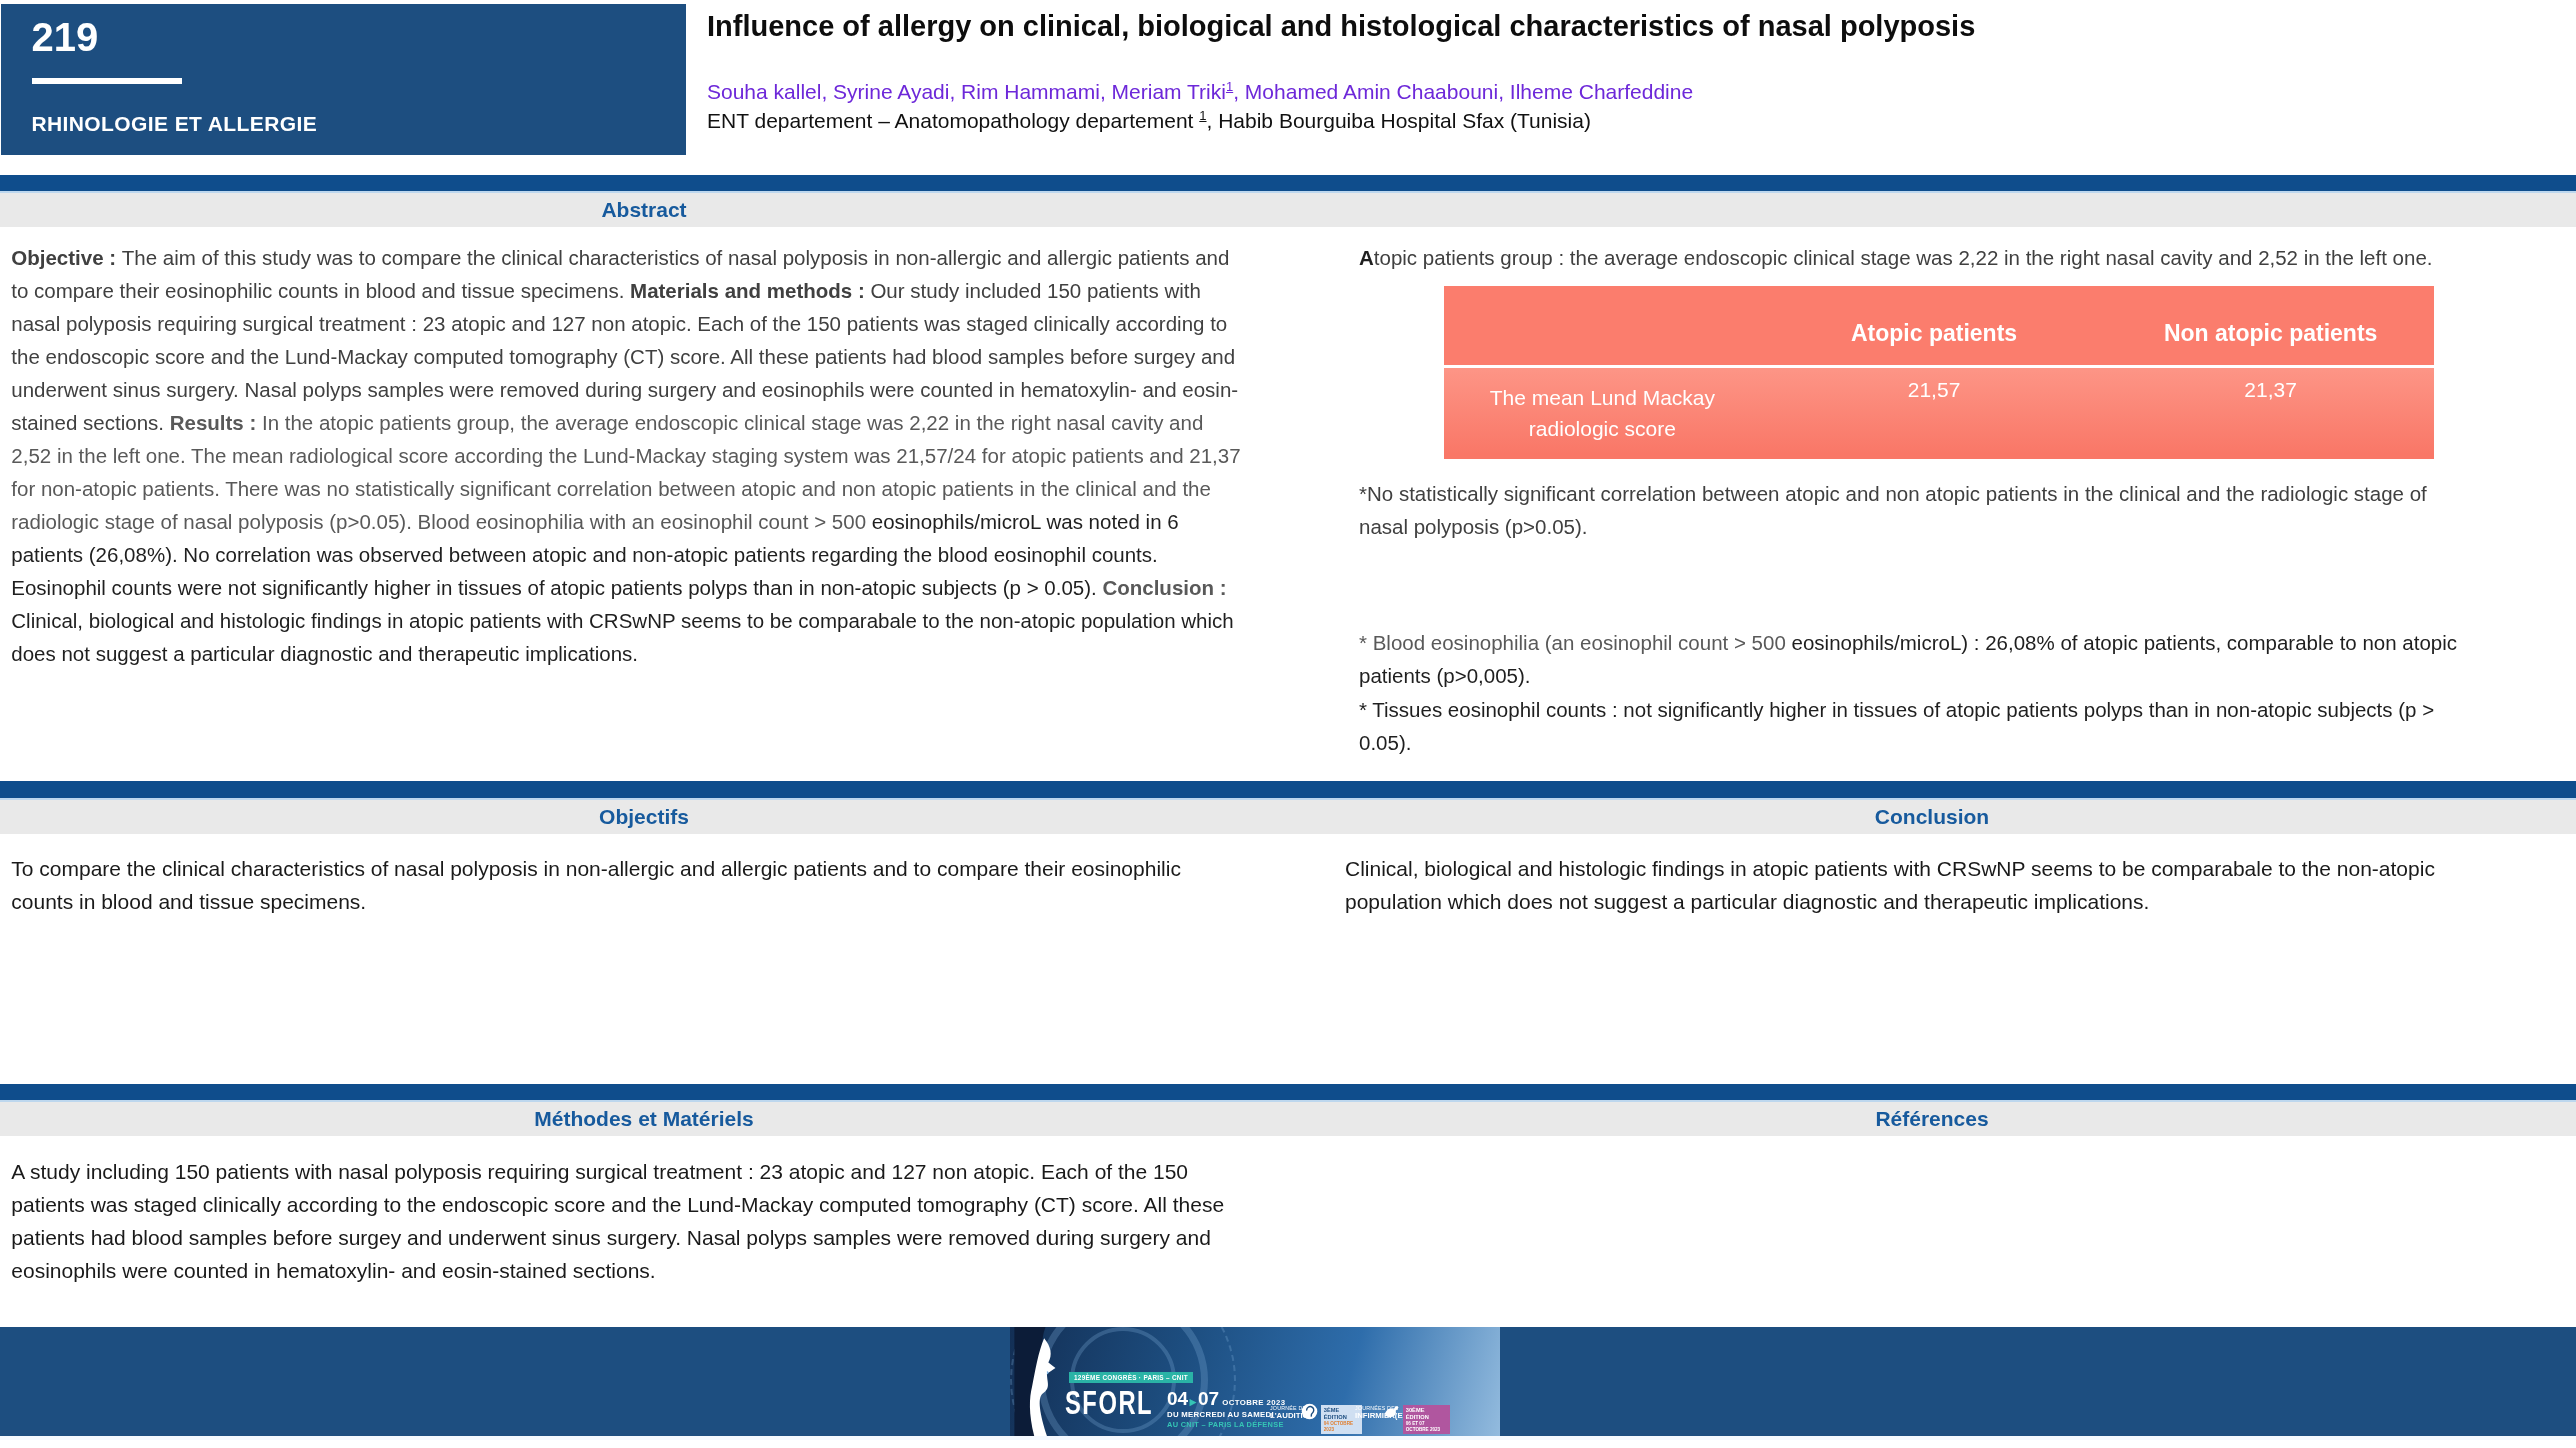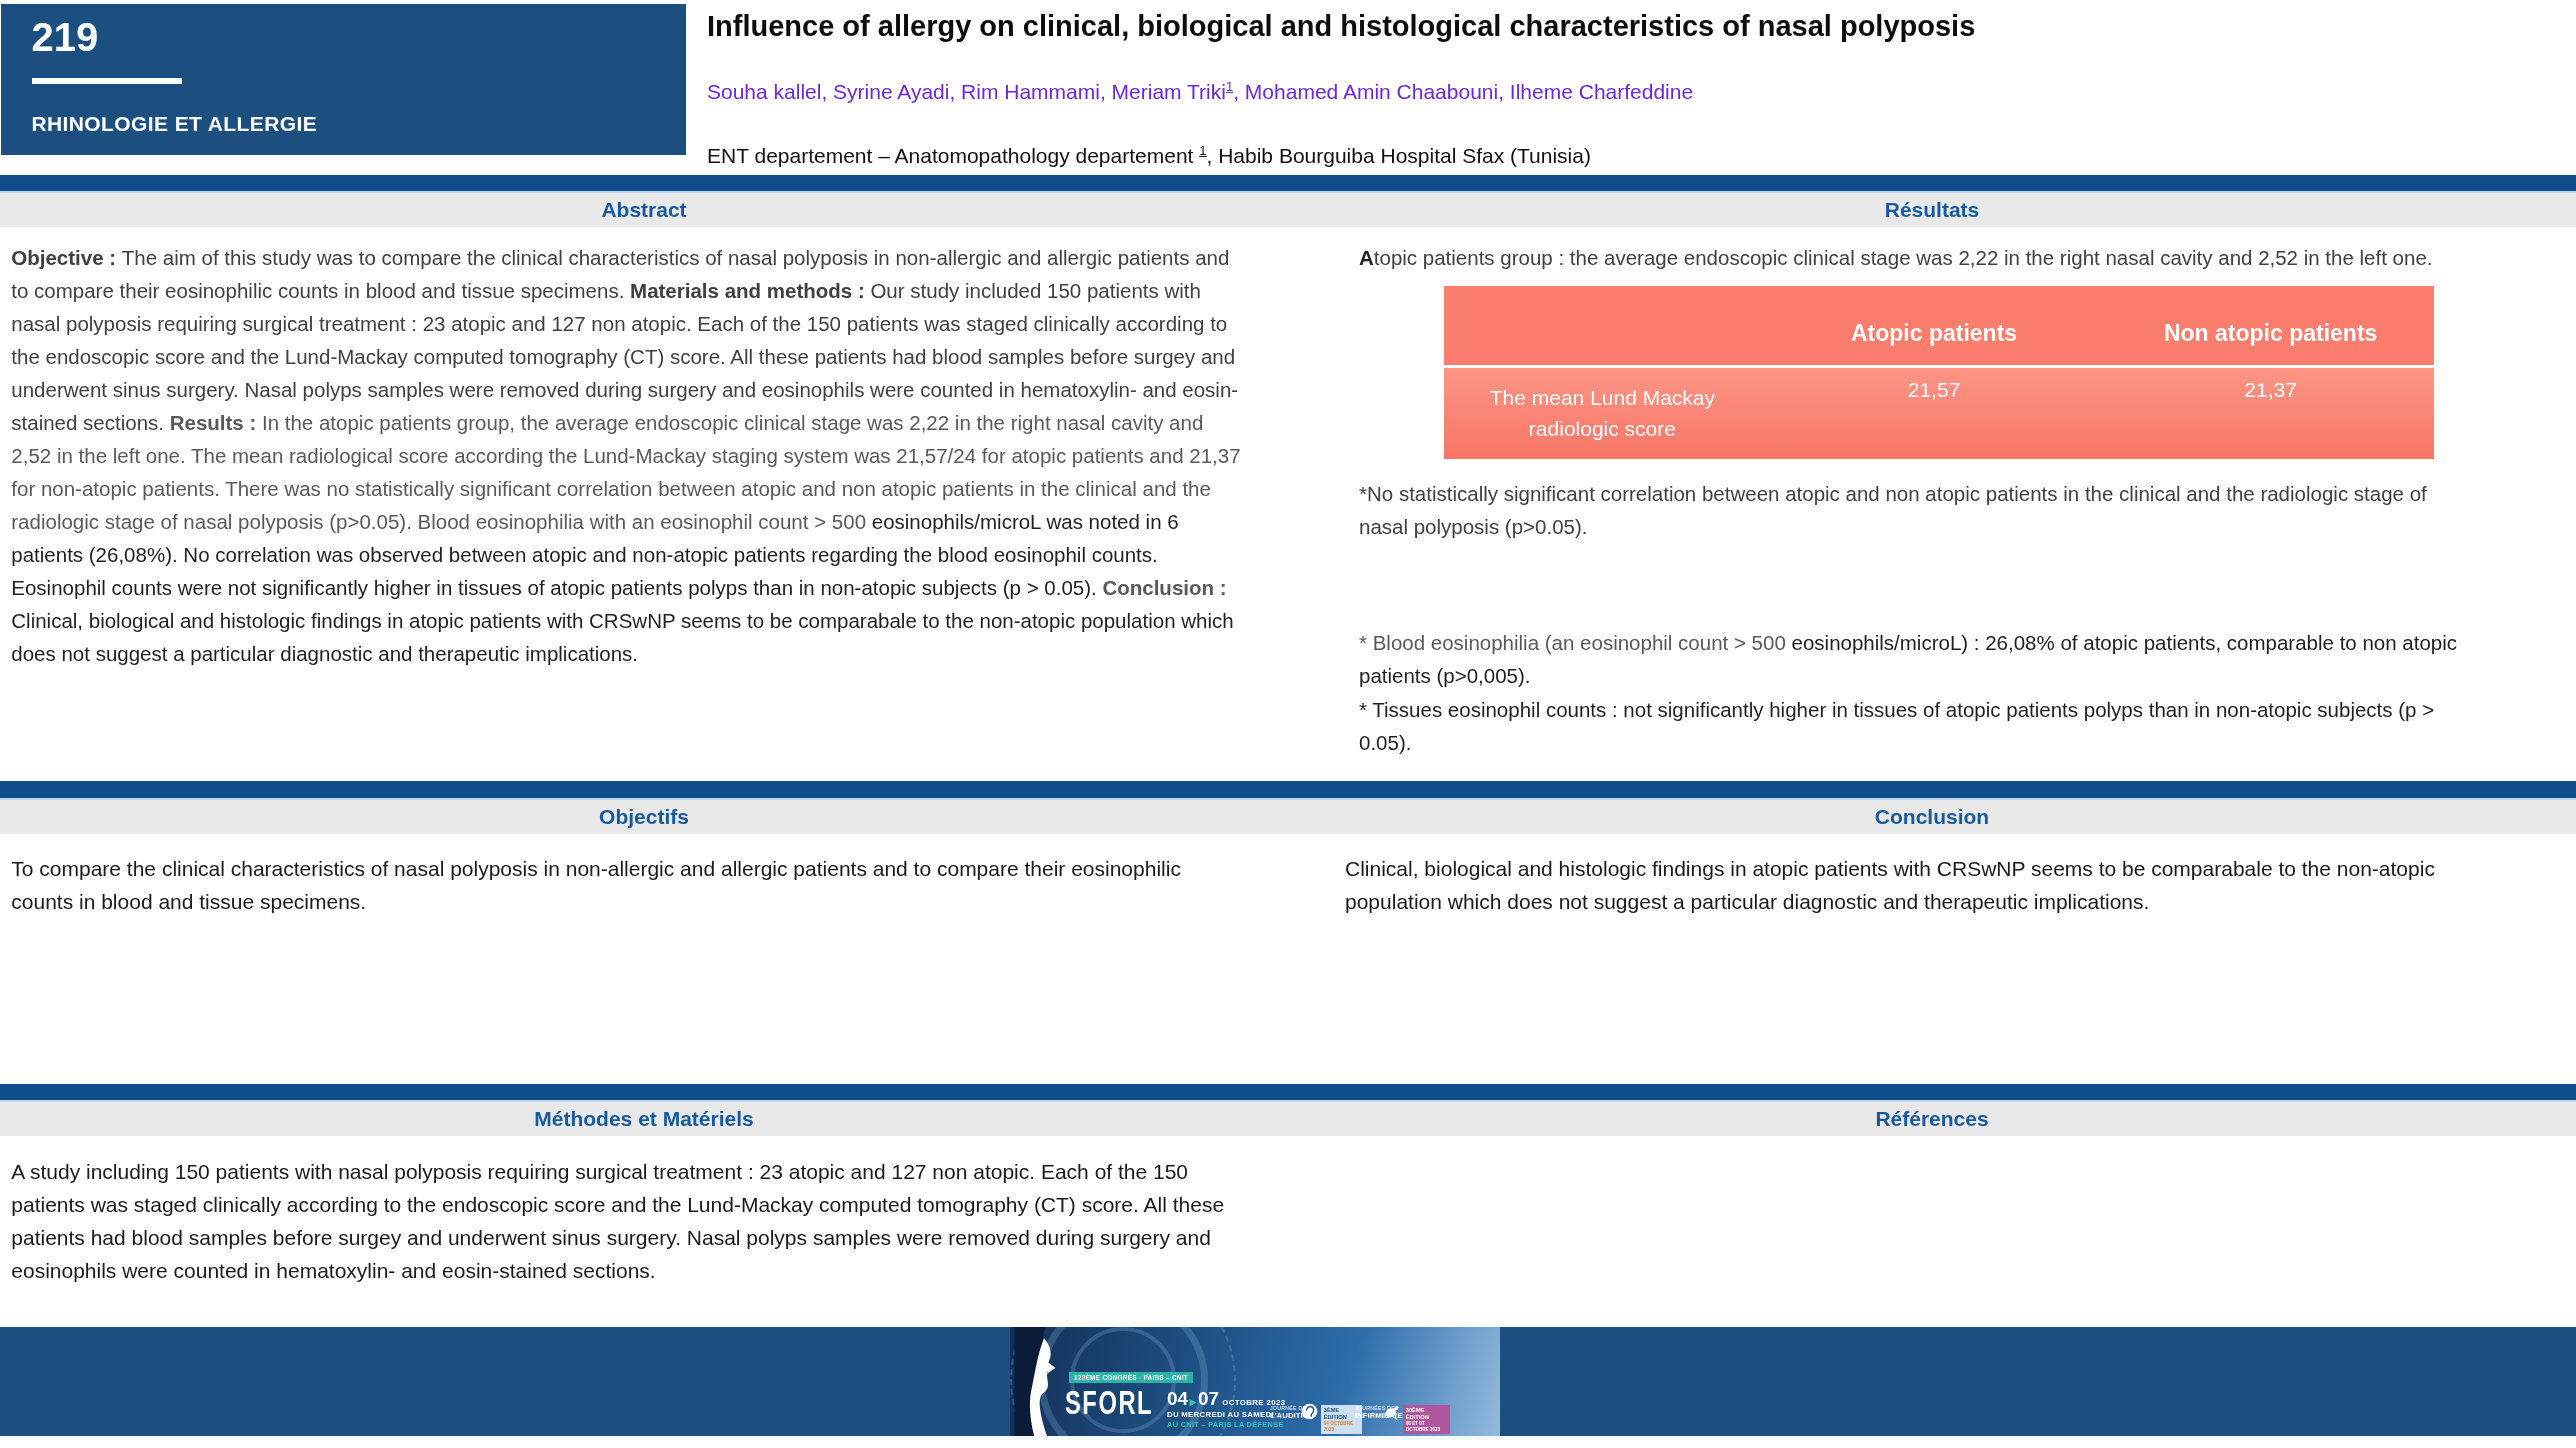--- a/index.html
+++ b/index.html
@@ -9,21 +9,21 @@
 
   
   .header { position:relative; height:175px; background:#ffffff; }
   .id-box { position:absolute; left:1.4px; top:3.5px; width:685px; height:151px; background:#1d4e80; }
   .id-num { position:absolute; left:30px; top:11.3px; font-size:40px; font-weight:700; color:#ffffff; }
   .id-rule { position:absolute; left:31px; top:74px; width:150px; height:6.4px; background:#ffffff; }
   .id-track { position:absolute; left:30px; top:108px; font-size:21px; font-weight:700; color:#ffffff; letter-spacing:0.4px; }
   .title-block { position:absolute; left:707px; top:8.5px; right:21px; }
   .main-title { font-size:29px; font-weight:700; color:#0d0d0d; line-height:35px; }
   .authors { position:absolute; left:707px; top:79px; font-size:21px; color:#6d28d9; }
-  .affil { position:absolute; left:707px; top:108px; font-size:21px; color:#111111;margin-top:35px; }
+  .affil { position:absolute; left:707px; top:108px; font-size:21px; color:#111111; }
   sup { font-size:0.62em; }
 
   
   .divider { width:100%; }
   .bar { height:18.4px; background:#0f4d8c; border-bottom:2.8px solid #bdd7ee; }
   .heads { display:flex; height:34px; background:#e9e9e9; }
   .head-cell { width:50%; display:flex; align-items:center; justify-content:center;
                font-size:21px; font-weight:700; color:#175a9d; }
 
   
@@ -98,21 +98,20 @@
       <div class="main-title">Influence of allergy on clinical, biological and histological characteristics of nasal polyposis</div>
     </div>
     <div class="authors"><span>Souha kallel, Syrine Ayadi, Rim Hammami, Meriam Triki</span><sup style="text-decoration: underline;">1</sup><span>, Mohamed Amin Chaabouni, Ilheme Charfeddine</span></div>
     <div class="affil"><span>ENT departement – Anatomopathology departement </span><sup style="text-decoration: underline;">1</sup><span>, Habib Bourguiba Hospital Sfax (Tunisia)</span></div>
   </div>
 
   <div class="divider">
     <div class="bar"></div>
     <div class="heads">
       <div class="head-cell">Abstract</div>
-      <div class="head-cell">Résultats</div>
     </div>
   </div>
 
   <div class="content-row row-1">
     <div class="col">
       <div class="abstract-body"><span style="font-weight: 700; color: rgb(64, 64, 64);">Objective : </span><span style="color: rgb(64, 64, 64);">The aim of this study was to compare the clinical characteristics of nasal polyposis in non-allergic and allergic patients and to compare their eosinophilic counts in blood and tissue specimens. </span><span style="font-weight: 700; color: rgb(64, 64, 64);">Materials and methods :  </span><span style="color: rgb(64, 64, 64);">Our study included 150 patients with nasal polyposis requiring surgical treatment : 23 atopic and 127 non atopic. Each of the 150 patients was staged clinically according to the endoscopic score and the Lund-Mackay computed tomography (CT) score. All these patients had blood samples before surgey and underwent sinus surgery. Nasal polyps samples were removed during surgery and eosinophils were counted in hematoxylin- and eosin-stained sections. </span><span style="font-weight: 700; color: rgb(89, 89, 89);">Results : </span><span style="color: rgb(89, 89, 89);">In the atopic patients group, the average endoscopic clinical stage was 2,22 in the right nasal cavity and 2,52 in the left one. The mean radiological score according the Lund-Mackay staging system was 21,57/24 for atopic patients and 21,37 for non-atopic patients. There was no statistically significant correlation between atopic and non atopic patients in the clinical and the radiologic stage of nasal polyposis (p&gt;0.05). Blood eosinophilia with an eosinophil count &gt; 500 </span><span style="color: rgb(31, 31, 31);">eosinophils/microL was noted in 6 patients (26,08%). No correlation was observed between atopic and non-atopic patients regarding the blood eosinophil counts. Eosinophil counts were not significantly higher in tissues of atopic patients polyps than in non-atopic subjects (p &gt; 0.05).  </span><span style="font-weight: 700; color: rgb(89, 89, 89);">Conclusion : </span><span style="color: rgb(31, 31, 31);">Clinical, biological and histologic findings in atopic patients with CRSwNP seems to be comparabale to the non-atopic population which does not suggest a particular diagnostic and therapeutic implications.</span></div>
     </div>
     <div class="col">
       <div class="results-intro"><span style="font-weight: 700; color: rgb(31, 31, 31);">A</span><span style="color: rgb(64, 64, 64);">topic patients group : the average endoscopic clinical stage was 2,22 in the right nasal cavity and 2,52 in the left one.</span></div>
 

